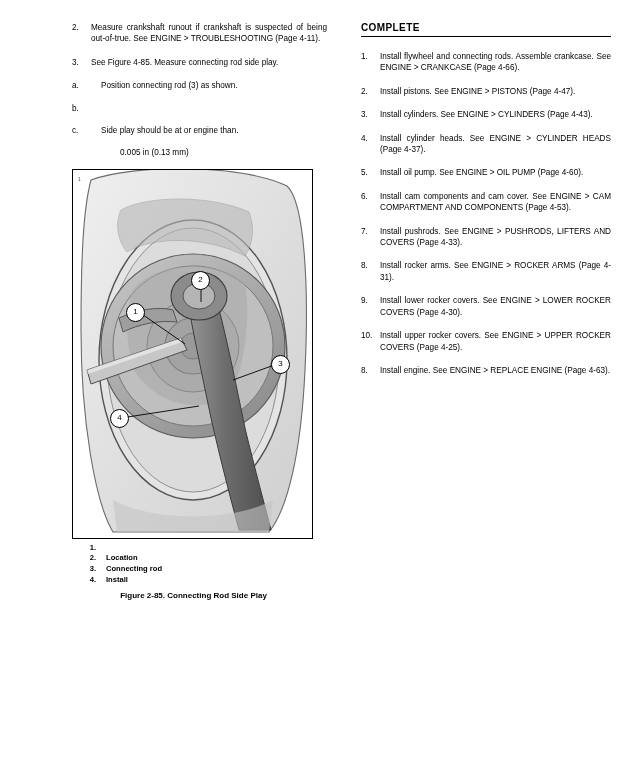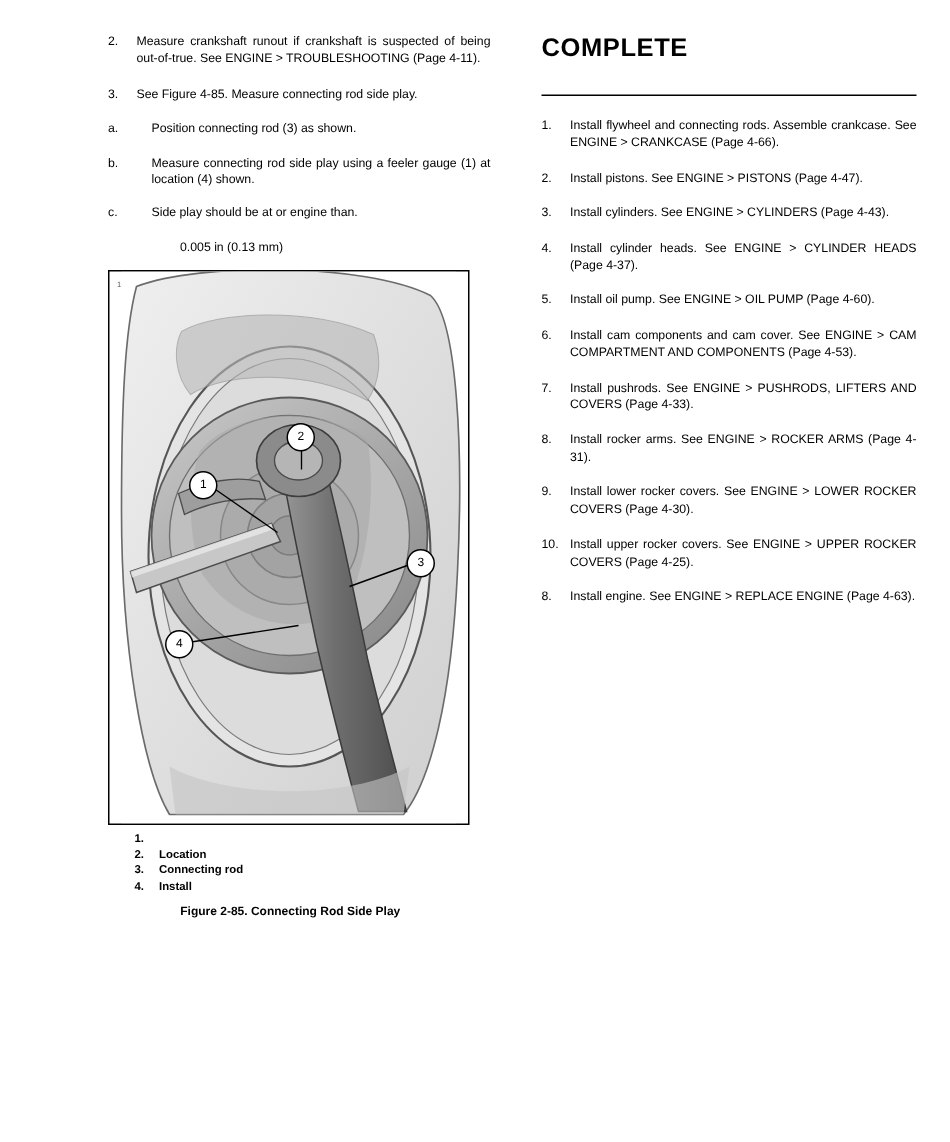--- a/index.html
+++ b/index.html
@@ -74,24 +74,24 @@
     text-align: justify;
   }
   .plain-line {
     font-size: 8.2px;
     line-height: 11.4px;
     margin: 0 0 10px 48px;
   }
 
   
   .section-title {
-    font-size: 17px;
+    font-size: 10px;
     font-weight: bold;
     letter-spacing: 0.4px;
-    padding-bottom: 21px;
+    padding-bottom: 3px;
     border-bottom: 1.3px solid #000;
     margin: 0 0 14px 0;
   }
 
   
   .figure-wrap {
     margin-top: 6px;
     width: 243px;
   }
   .figure-box {
@@ -168,21 +168,20 @@
         <div class="body">See Figure 4-85. Measure connecting rod side play.</div>
       </div>
 
       <div class="substep">
         <div class="num">a.</div>
         <div class="body">Position connecting rod (3) as shown.</div>
       </div>
 
       <div class="substep">
         <div class="num">b.</div>
-        <div class="body">Measure connecting rod side play using a feeler gauge (1) at location (4) shown.</div>
       </div>
 
       <div class="substep">
         <div class="num">c.</div>
         <div class="body">Side play should be at or engine than.</div>
       </div>
 
       <div class="plain-line">0.005 in (0.13 mm)</div>
 
       <div class="figure-wrap">

